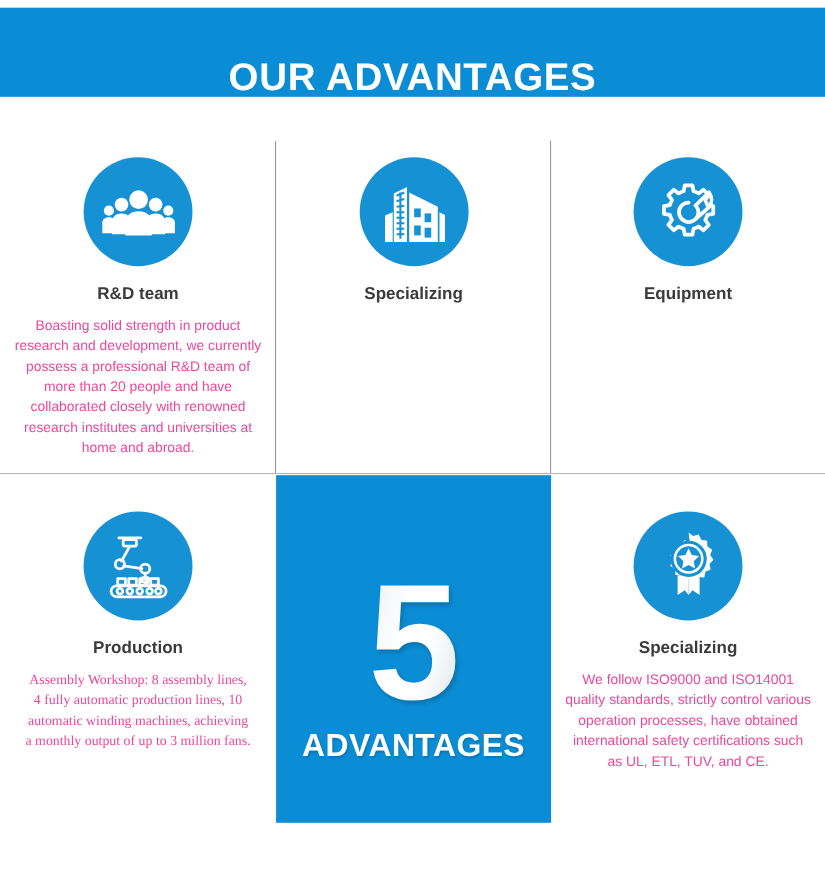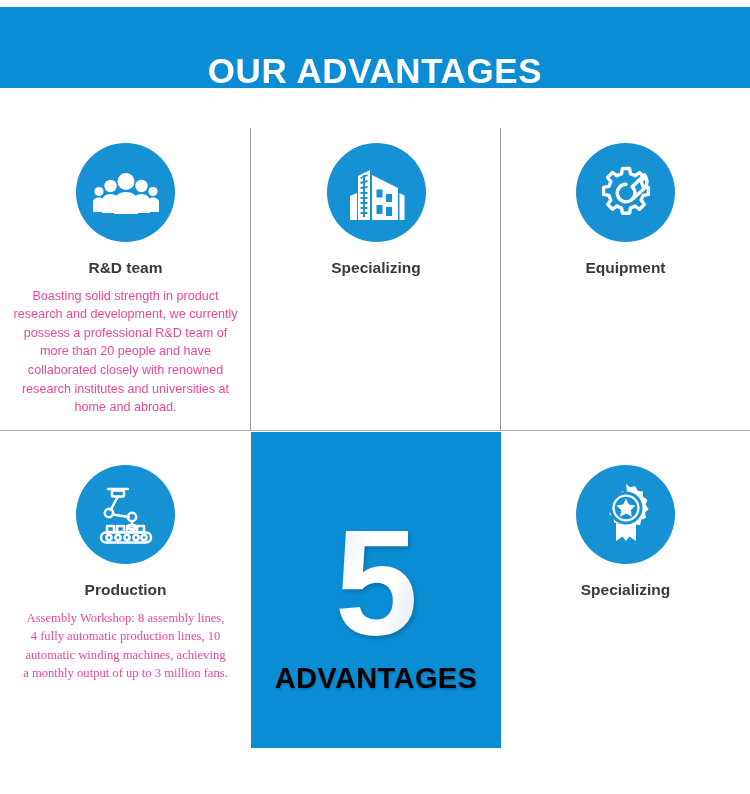--- a/index.html
+++ b/index.html
@@ -134,21 +134,21 @@
     -webkit-background-clip: text;
     background-clip: text;
     color: transparent;
     -webkit-text-fill-color: transparent;
     filter: drop-shadow(2px 3px 2px rgba(0, 0, 0, 0.18));
   }
   .promo-label {
     margin-top: 10px;
     font-size: 29px;
     font-weight: bold;
-    color: #000000;
+    color: #ffffff;
     letter-spacing: 0.4px;
     text-shadow: 1px 2px 2px rgba(0, 0, 0, 0.17);
   }
 </style>
 </head>
 <body>
 
 <div class="page">
 
   <div class="banner">
@@ -291,16 +291,17 @@
               <path d="M31 1 l4.1 3.2 5.1-1.2 2.4 4.7 5.2 0.9 0.3 5.2 4.4 2.9 -1.9 4.9 3 4.3 -3.6 3.8 1.1 5.1 -4.8 2 -1.1 5.1 -5.2-0.3 -3.6 3.8 -4.6-2.4 -4.9 1.9 -2.7-4.5 -5.2-0.9 -0.4-5.2 -4.3-3 2-4.8 -1.8-4.9 4.4-2.8 0.4-5.2 5.2-0.8 2.5-4.6 5 1.3 Z"></path>
               <circle cx="31" cy="25" r="16.5" fill="#1691d4"></circle>
               <circle cx="31" cy="25" r="13.6" fill="#ffffff"></circle>
               <circle cx="31" cy="25" r="11.3" fill="#1691d4"></circle>
               <path d="M31 15.5 l2.9 6.1 6.7 0.9 -4.9 4.7 1.2 6.6 -5.9-3.2 -5.9 3.2 1.2-6.6 -4.9-4.7 6.7-0.9 Z" fill="#ffffff"></path>
             </g>
           </svg>
         </div>
       </div>
       <div class="card-title">Specializing</div>
+      <div class="card-body wide">We follow ISO9000 and ISO14001 quality standards, strictly control various operation processes, have obtained international safety certifications such as UL, ETL, TUV, and CE.</div>
     </div>
 
   </div>
 </div>
 
 </body></html>

